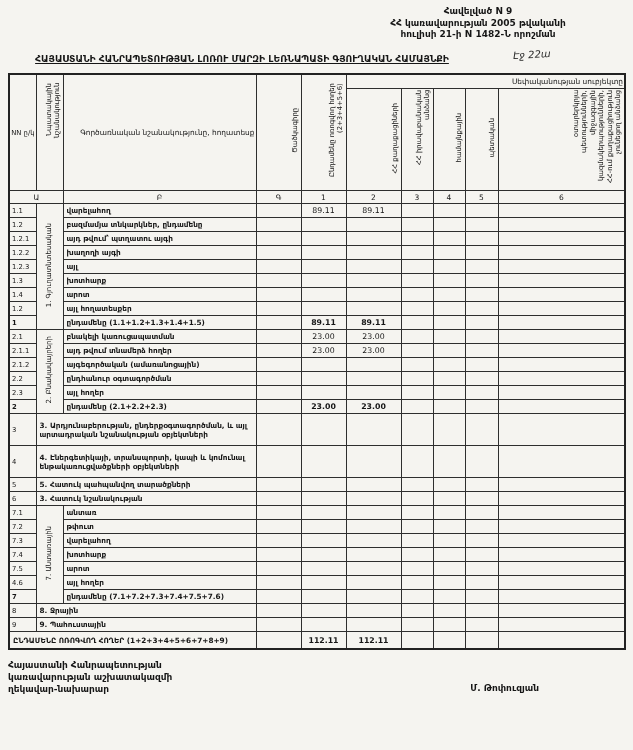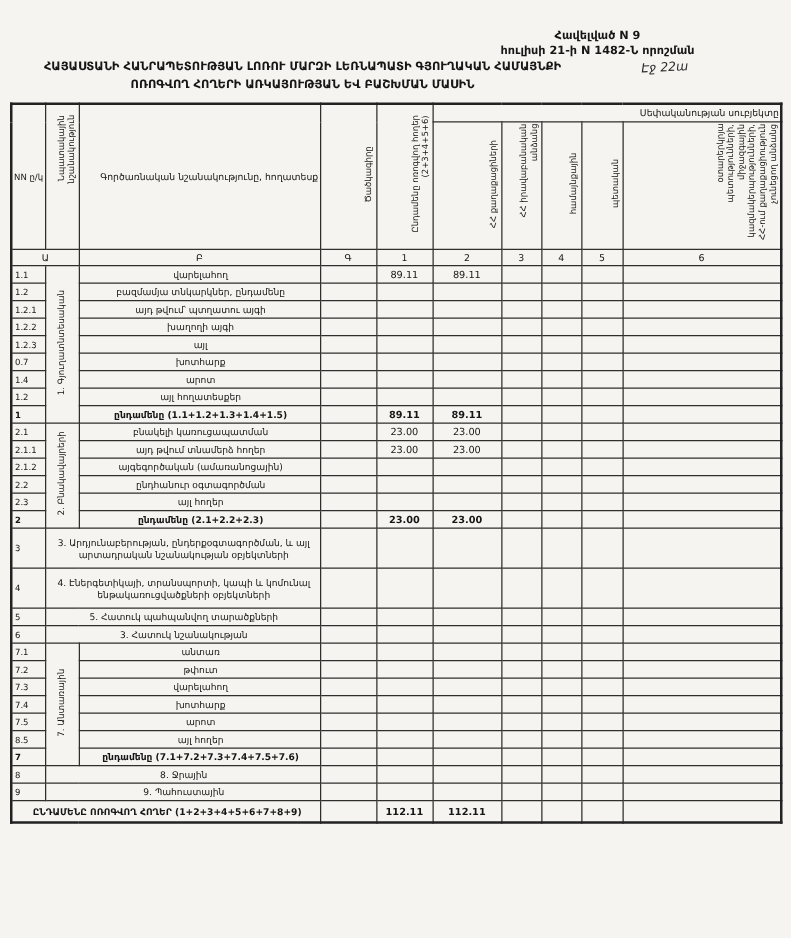--- a/index.html
+++ b/index.html
@@ -3,69 +3,69 @@
 <meta charset="utf-8">
 <style>
   * { box-sizing: border-box; }
   html,body { margin:0; padding:0; }
   body {
     width:633px; height:750px;
     background:#f5f4f0;
     font-family:"DejaVu Sans", sans-serif;
     color:#161616;
   }
-  .page { position:relative; width:633px; height:750px; padding:24px 8px 0 8px; overflow:hidden; }
+  .page { position:relative; width:633px; height:750px; padding:6px 8px 0 8px; overflow:hidden; }
 
   .appendix { margin-left:326px; width:288px; text-align:center; font-weight:bold; font-size:9px; line-height:1.3; }
   .page-note { position:absolute; top:49px; right:82px; font-size:10px; font-style:italic; transform:rotate(-3deg); color:#2a2a2a; }
-  .title { width:468px; text-align:center; font-weight:bold; font-size:9.2px; line-height:1.5; }
+  .title { width:468px; margin-top:11px; text-align:center; font-weight:bold; font-size:9.2px; line-height:1.5;text-decoration:underline; }
 
   table.doc { border-collapse:collapse; table-layout:fixed; width:616px; margin-top:7px; border:2px solid #222; }
   .doc th, .doc td { border:1px solid #2e2e2e; padding:0 1px; overflow:hidden; }
   .doc thead th { font-weight:normal; vertical-align:middle; text-align:right; }
   tr.h1 { height:15px; }
   th.owner { font-size:7.4px; }
   tr.h2 { height:102px; }
   tr.letters { height:13px; }
   tr.letters th { font-size:7.5px; text-align:center; font-weight:normal; }
   th.vert { vertical-align:middle; text-align:center; }
   .vtext { display:inline-block; writing-mode:vertical-rl; transform:rotate(180deg); font-size:6.8px; line-height:1.25; max-height:96px; white-space:normal; }
   th.hsmall { font-size:6.8px; }
   th.hfunc { font-size:7.4px; }
 
   tbody tr { height:14px; }
   tbody tr.tall { height:32px; }
   tr.grand { height:17px; }
   td.nn { font-size:6.8px; padding-left:2px; }
-  td.lbl { font-size:7.3px; text-align:center; padding-left:3px; }
+  td.lbl { font-size:7.3px; text-align:left; padding-left:3px;font-weight:bold; }
   td.num { font-size:7.8px; text-align:center; }
   .bold { font-weight:bold; }
   .ind { padding-left:52px; }
   .groupcell { text-align:center; vertical-align:middle; }
   .groupcell .vtext { max-height:120px; font-size:7px; font-weight:normal; }
   .totallbl { font-size:7.9px; white-space:nowrap; }
 
   .footer { display:flex; justify-content:space-between; align-items:flex-end; margin-top:9px; font-weight:bold; font-size:9px; line-height:1.35; }
   .sig { margin-right:86px; padding-bottom:1px; }
 </style>
 </head>
 <body>
 
 <div class="page">
 
   <div class="appendix">
     <div>Հավելված N 9</div>
+    <div>ՀՀ կառավարության 2005 թվականի</div>
     <div>հուլիսի 21-ի N 1482-Ն որոշման</div>
   </div>
 
   <div class="page-note">Էջ 22ա</div>
 
   <div class="title">
     <div>ՀԱՅԱՍՏԱՆԻ ՀԱՆՐԱՊԵՏՈՒԹՅԱՆ ԼՈՌՈՒ ՄԱՐԶԻ ԼԵՌՆԱՊԱՏԻ ԳՅՈՒՂԱԿԱՆ ՀԱՄԱՅՆՔԻ</div>
-    <div>ՈՌՈԳՎՈՂ ՀՈՂԵՐԻ ԱՌԿԱՅՈՒԹՅԱՆ ԵՎ ԲԱՇԽՄԱՆ ՄԱՍԻՆ</div>
   </div>
 
   <table class="doc">
     <colgroup>
       <col style="width:27px">
         <col style="width:27px">
         <col style="width:193px">
         <col style="width:45px">
         <col style="width:45px">
       <col style="width:55px">
@@ -153,21 +153,21 @@
           <td class="lbl ind">այլ</td>
           <td class="num"></td>
           <td class="num"></td>
           <td class="num"></td>
           <td class="num"></td>
           <td class="num"></td>
           <td class="num"></td>
           <td class="num"></td>
         </tr>
         <tr>
-          <td class="nn">0.7</td>
+          <td class="nn">1.3</td>
           <td class="lbl">խոտհարք</td>
           <td class="num"></td>
           <td class="num"></td>
           <td class="num"></td>
           <td class="num"></td>
           <td class="num"></td>
           <td class="num"></td>
           <td class="num"></td>
         </tr>
         <tr>
@@ -364,21 +364,21 @@
           <td class="lbl">արոտ</td>
           <td class="num"></td>
           <td class="num"></td>
           <td class="num"></td>
           <td class="num"></td>
           <td class="num"></td>
           <td class="num"></td>
           <td class="num"></td>
         </tr>
         <tr>
-          <td class="nn">8.5</td>
+          <td class="nn">4.6</td>
           <td class="lbl">այլ հողեր</td>
           <td class="num"></td>
           <td class="num"></td>
           <td class="num"></td>
           <td class="num"></td>
           <td class="num"></td>
           <td class="num"></td>
           <td class="num"></td>
         </tr>
         <tr>
@@ -420,14 +420,22 @@
           <td class="num bold">112.11</td>
           <td class="num bold">112.11</td>
           <td class="num"></td>
           <td class="num"></td>
           <td class="num"></td>
           <td class="num"></td>
         </tr>
       </tbody>
   </table>
 
+  <div class="footer">
+    <div>
+      <div>Հայաստանի Հանրապետության</div>
+      <div>կառավարության աշխատակազմի</div>
+      <div>ղեկավար-նախարար</div>
+    </div>
+    <div class="sig">Մ. Թոփուզյան</div>
+  </div>
 
 </div>
 
 </body></html>

